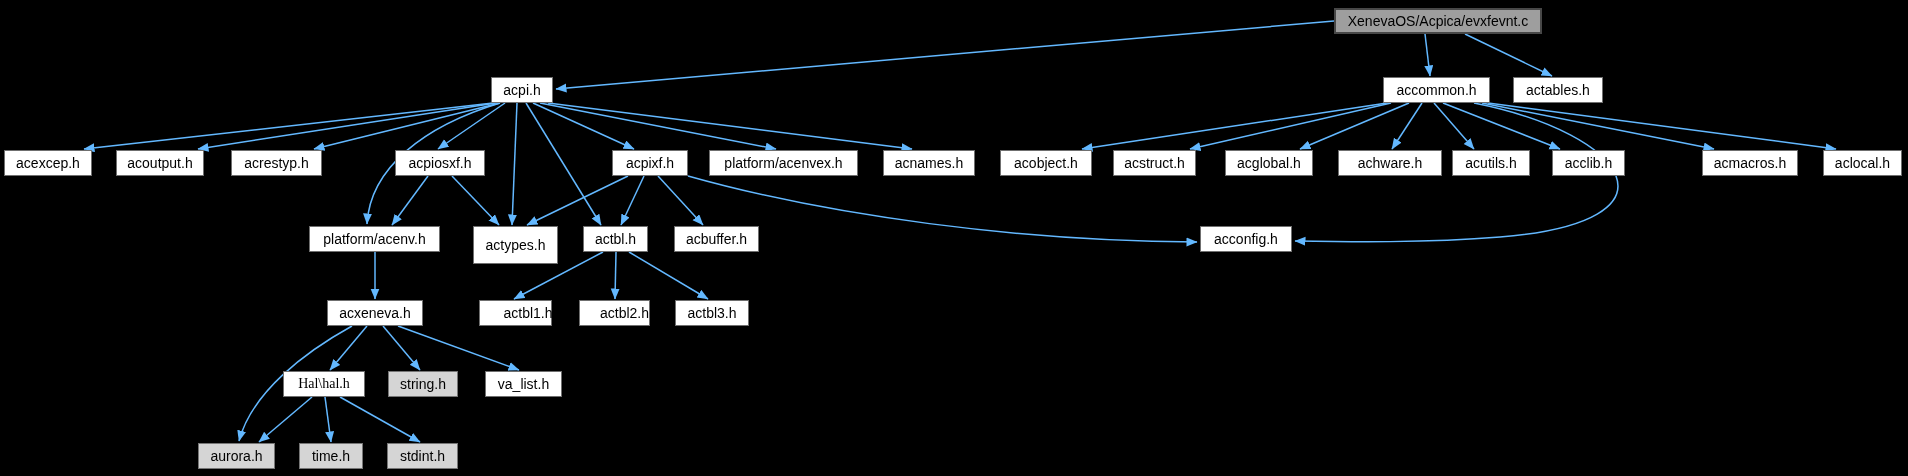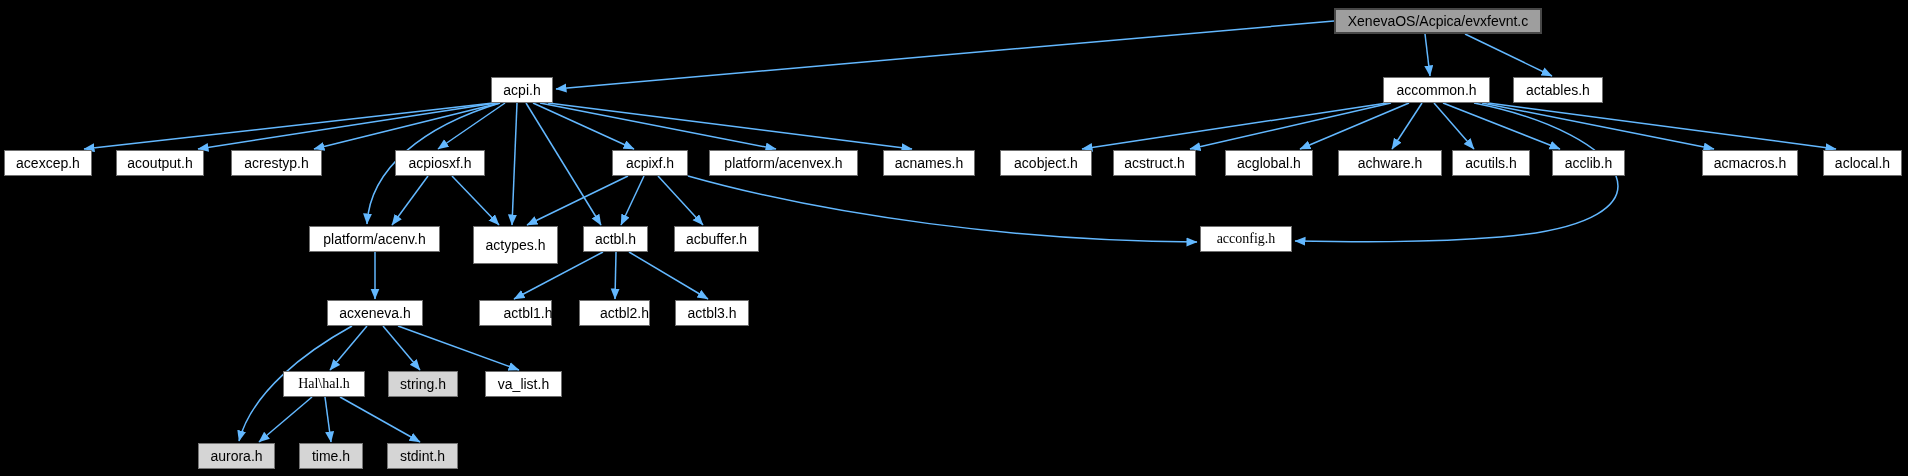--- a/index.html
+++ b/index.html
@@ -115,21 +115,21 @@
       <div class="node" style="left: 1225px; top: 150px; width: 88px; height: 26px;">acglobal.h</div>
       <div class="node" style="left: 1338px; top: 150px; width: 104px; height: 26px;">achware.h</div>
       <div class="node" style="left: 1452px; top: 150px; width: 78px; height: 26px;">acutils.h</div>
       <div class="node" style="left: 1552px; top: 150px; width: 73px; height: 26px;">acclib.h</div>
       <div class="node" style="left: 1702px; top: 150px; width: 96px; height: 26px;">acmacros.h</div>
       <div class="node" style="left: 1823px; top: 150px; width: 79px; height: 26px;">aclocal.h</div>
       <div class="node" style="left: 309px; top: 226px; width: 131px; height: 26px;">platform/acenv.h</div>
       <div class="node" style="left: 473px; top: 226px; width: 85px; height: 38px;">actypes.h</div>
       <div class="node" style="left: 583px; top: 226px; width: 65px; height: 26px;">actbl.h</div>
       <div class="node" style="left: 674px; top: 226px; width: 85px; height: 26px;">acbuffer.h</div>
-      <div class="node" style="left: 1200px; top: 226px; width: 92px; height: 26px; font-family: Liberation Serif, serif;">acconfig.h</div>
+      <div class="node" style="left: 1200px; top: 226px; width: 92px; height: 26px;">acconfig.h</div>
       <div class="node" style="left: 327px; top: 300px; width: 96px; height: 26px;">acxeneva.h</div>
       <div class="node" style="left: 479px; top: 300px; width: 73px; height: 26px; padding-left: 25px;">actbl1.h</div>
       <div class="node" style="left: 579px; top: 300px; width: 71px; height: 26px; padding-left: 20px;">actbl2.h</div>
       <div class="node" style="left: 675px; top: 300px; width: 74px; height: 26px;">actbl3.h</div>
       <div class="node" style="left: 283px; top: 371px; width: 82px; height: 26px; font-family: Liberation Serif, serif;">Hal\hal.h</div>
       <div class="node ext" style="left: 388px; top: 371px; width: 70px; height: 26px;">string.h</div>
       <div class="node" style="left: 485px; top: 371px; width: 77px; height: 26px;">va_list.h</div>
       <div class="node ext" style="left: 198px; top: 443px; width: 77px; height: 26px;">aurora.h</div>
       <div class="node ext" style="left: 299px; top: 443px; width: 64px; height: 26px;">time.h</div>
       <div class="node ext" style="left: 387px; top: 443px; width: 71px; height: 26px;">stdint.h</div>

